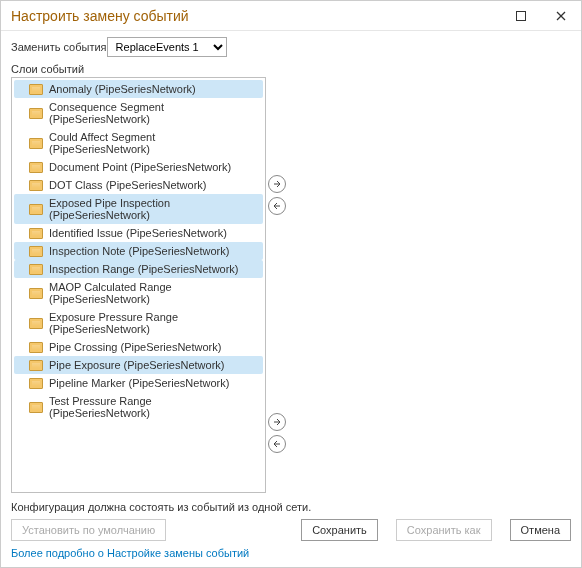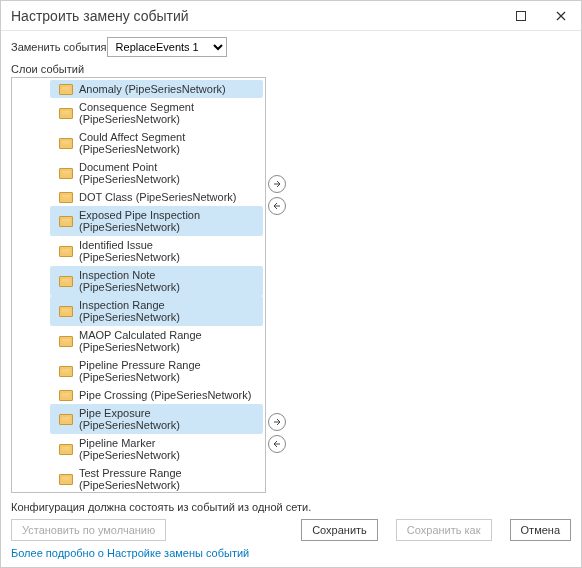--- a/index.html
+++ b/index.html
@@ -22,21 +22,21 @@
   }
   .titlebar {
     height: 30px;
     border-bottom: 1px solid #e6e6e6;
     display: flex;
     align-items: center;
     padding: 0 0 0 10px;
   }
   .titlebar .title {
     flex: 1;
-    color: #404040;
+    color: #a16207;
     font-size: 14px;
   }
   .titlebar .winbtn {
     width: 40px;
     height: 30px;
     display: flex;
     align-items: center;
     justify-content: center;
     color: #555;
     font-size: 12px;
@@ -72,23 +72,22 @@
   .layer-list {
     border: 1px solid #bfbfbf;
     height: 424px;
     overflow: auto;
     padding: 2px;
   }
   .layer-item {
     display: flex;
     align-items: center;
     gap: 6px;
-    padding: 3px 9px;
+    padding: 3px 15px;
     border-radius: 2px;
-    margin-left: 36px;
   }
   .layer-item.selected {
     background: #cde6f7;
   }
   .layer-icon {
     width: 14px;
     height: 11px;
     background: #f5c76b;
     border: 1px solid #c99a3a;
     border-radius: 1px;
@@ -235,21 +234,21 @@
           <div class="layer-item selected">
             <span class="layer-icon"></span>
             <span>Inspection Range (PipeSeriesNetwork)</span>
           </div>
           <div class="layer-item">
             <span class="layer-icon"></span>
             <span>MAOP Calculated Range (PipeSeriesNetwork)</span>
           </div>
           <div class="layer-item">
             <span class="layer-icon"></span>
-            <span>Pipeline Pressure Range (PipeSeriesNetwork)</span>
+            <span>Exposure Pressure Range (PipeSeriesNetwork)</span>
           </div>
           <div class="layer-item">
             <span class="layer-icon"></span>
             <span>Pipe Crossing (PipeSeriesNetwork)</span>
           </div>
           <div class="layer-item selected">
             <span class="layer-icon"></span>
             <span>Pipe Exposure (PipeSeriesNetwork)</span>
           </div>
           <div class="layer-item">

